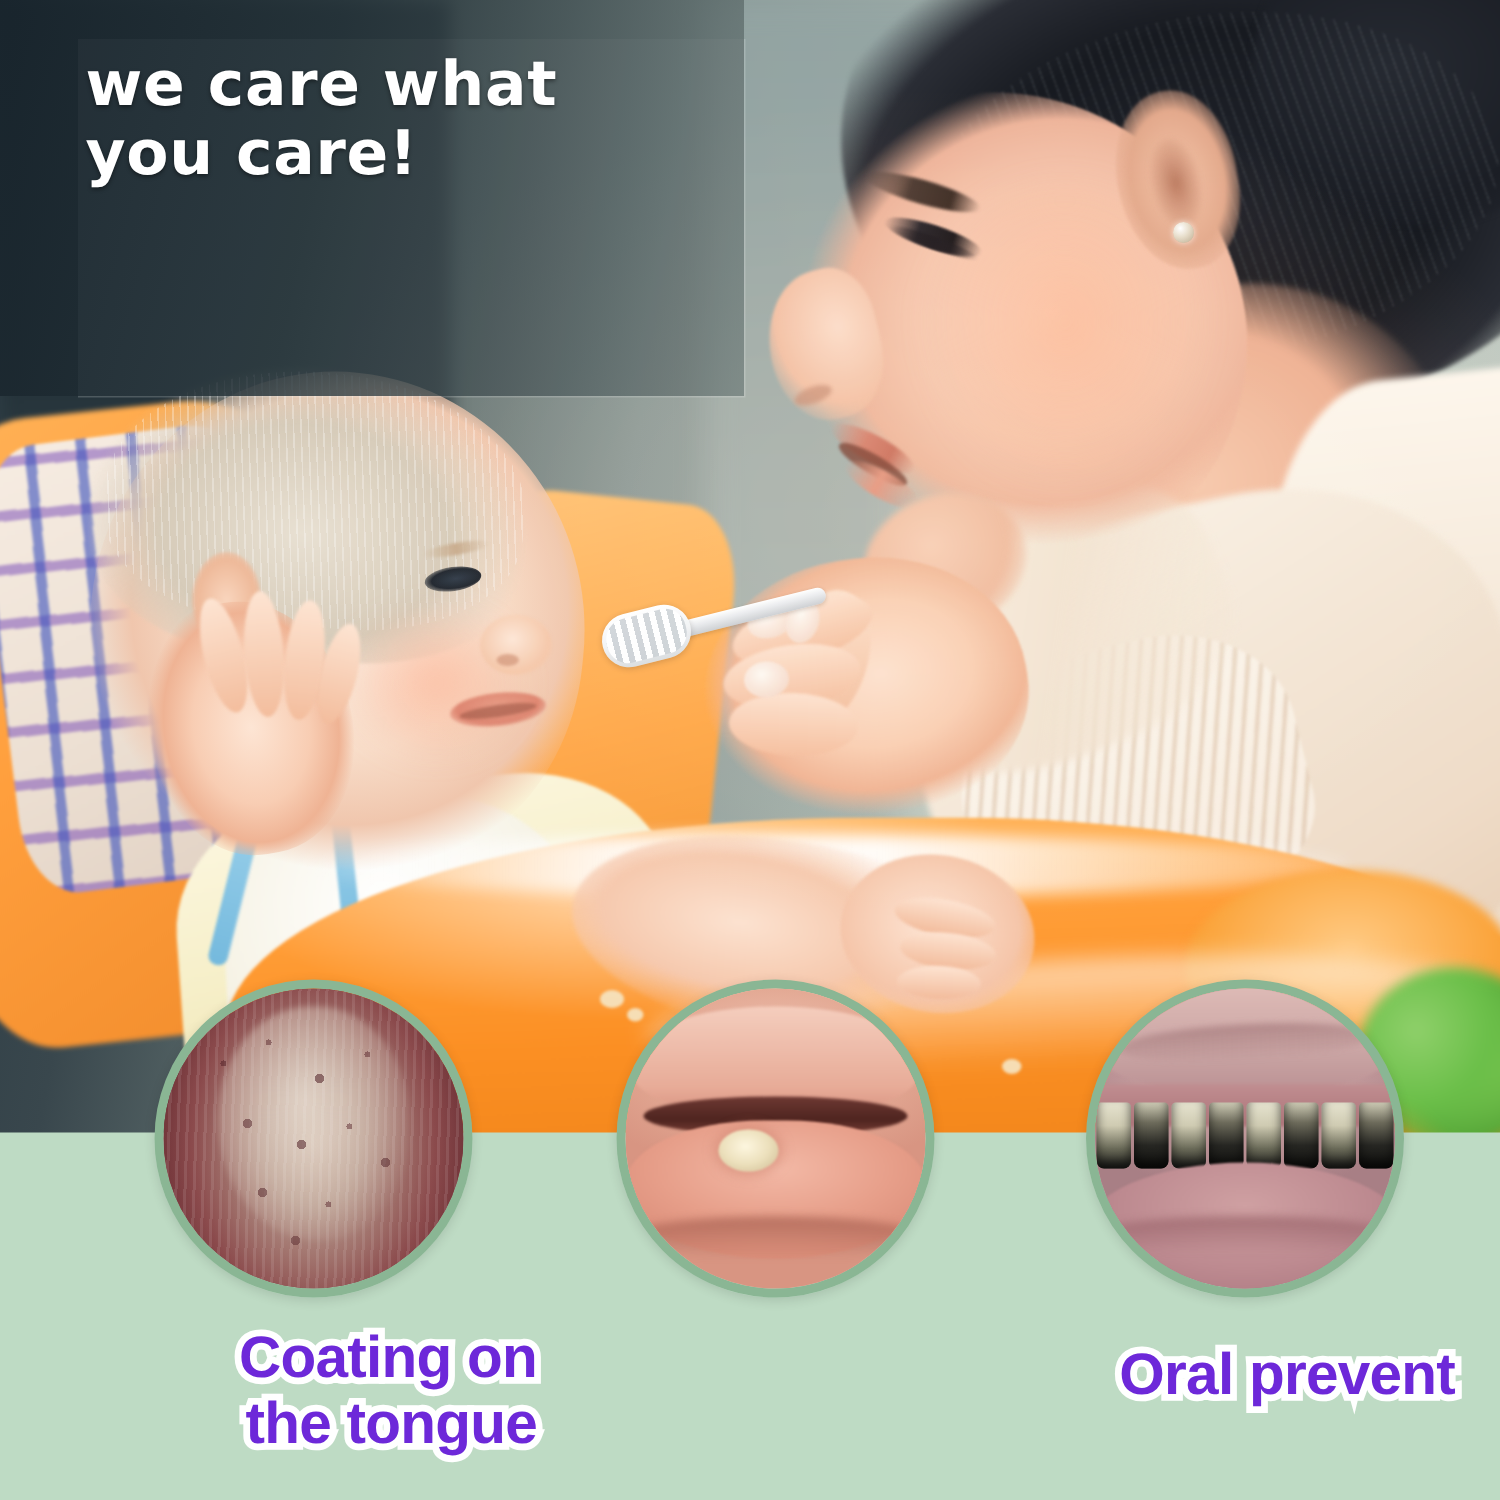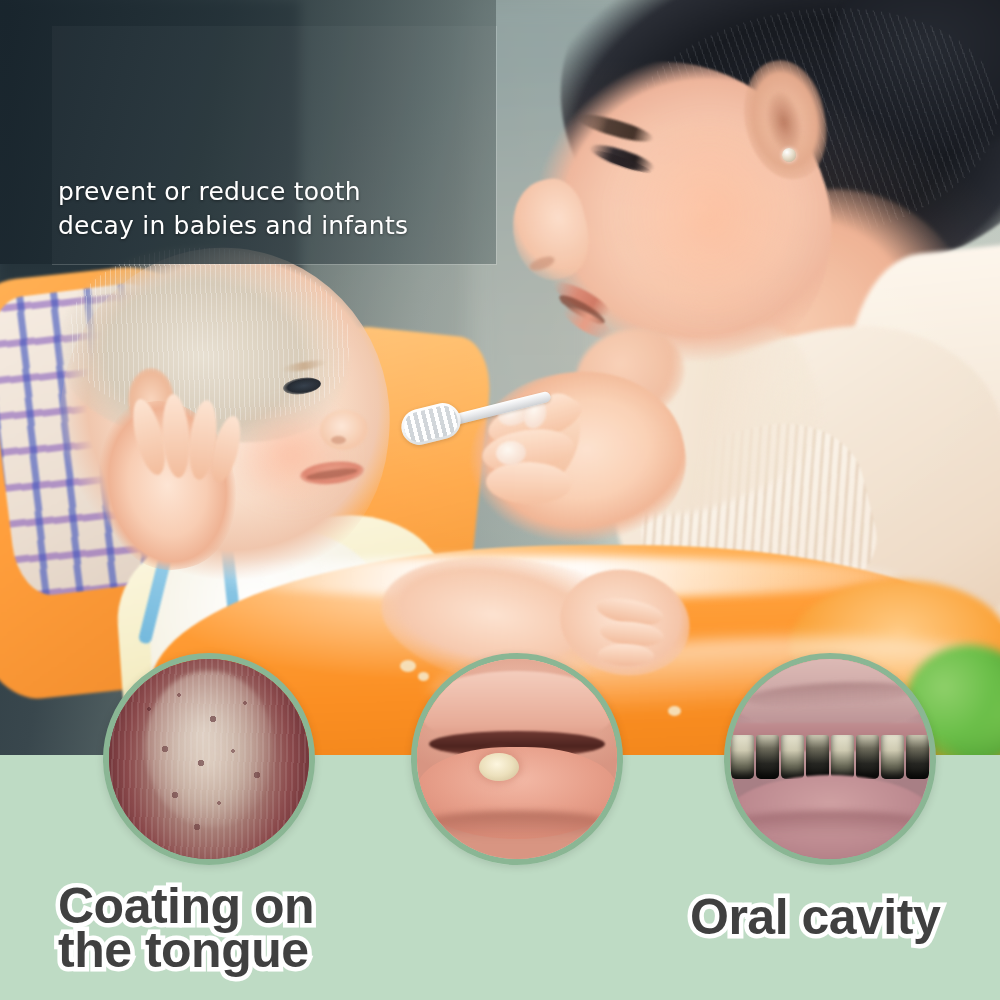--- a/index.html
+++ b/index.html
@@ -530,27 +530,27 @@
   }
   .cav-lowlip-crease{
     position:absolute;left:0%;top:76%;width:100%;height:12%;
     background:linear-gradient(180deg,rgba(140,85,92,.6),rgba(140,85,92,0));
     border-radius:50%;filter:blur(3px);
   }
 
   
   .sym-label{
     position:absolute;
-    color:#404040;
+    color:#6d28d9;
     font-family:"Liberation Sans",sans-serif;
     font-weight:700;
-    font-size:50px;
+    font-size:39px;
     line-height:44px;
     letter-spacing:-.5px;
-    text-align:left;
+    text-align:right;
     white-space:pre-line;
     -webkit-text-stroke:9px #ffffff;
     paint-order:stroke fill;
   }
   .lbl-1{left:58px;top:884px;width:300px;}
   .lbl-2{left:390px;top:895px;width:255px;}
   .lbl-3{left:690px;top:895px;width:280px;}
 </style>
 </head>
 <body>
@@ -637,22 +637,22 @@
     <div class="nail n3"></div>
     <div class="brush-handle"></div>
     <div class="brush-head"></div>
     <div class="brush-bristles"></div>
 
     <div class="warm-cast"></div>
   </div>
 
   <div class="overlay-dark"></div>
   <div class="overlay-inner"></div>
-  <div class="subline">prevent or reduce tooth
-decay in babies and infants</div>
+  <div class="headline">we care what
+you care!</div>
 
   <div class="green-panel"></div>
 
   <div class="symptom sym-1">
     <div class="sym-fill tongue"></div>
     <div class="tongue-coat"></div>
     <div class="tongue-tex"></div>
   </div>
 
   <div class="symptom sym-2">
@@ -678,15 +678,15 @@
       <div class="tooth dark"></div>
       <div class="tooth"></div>
       <div class="tooth dark"></div>
     </div>
     <div class="cav-lowlip"></div>
     <div class="cav-lowlip-crease"></div>
   </div>
 
   <div class="sym-label lbl-1">Coating on
 the tongue</div>
-  <div class="sym-label lbl-3">Oral cavity</div>
+  <div class="sym-label lbl-3">Oral prevent</div>
 
 </div>
 
 </body></html>

